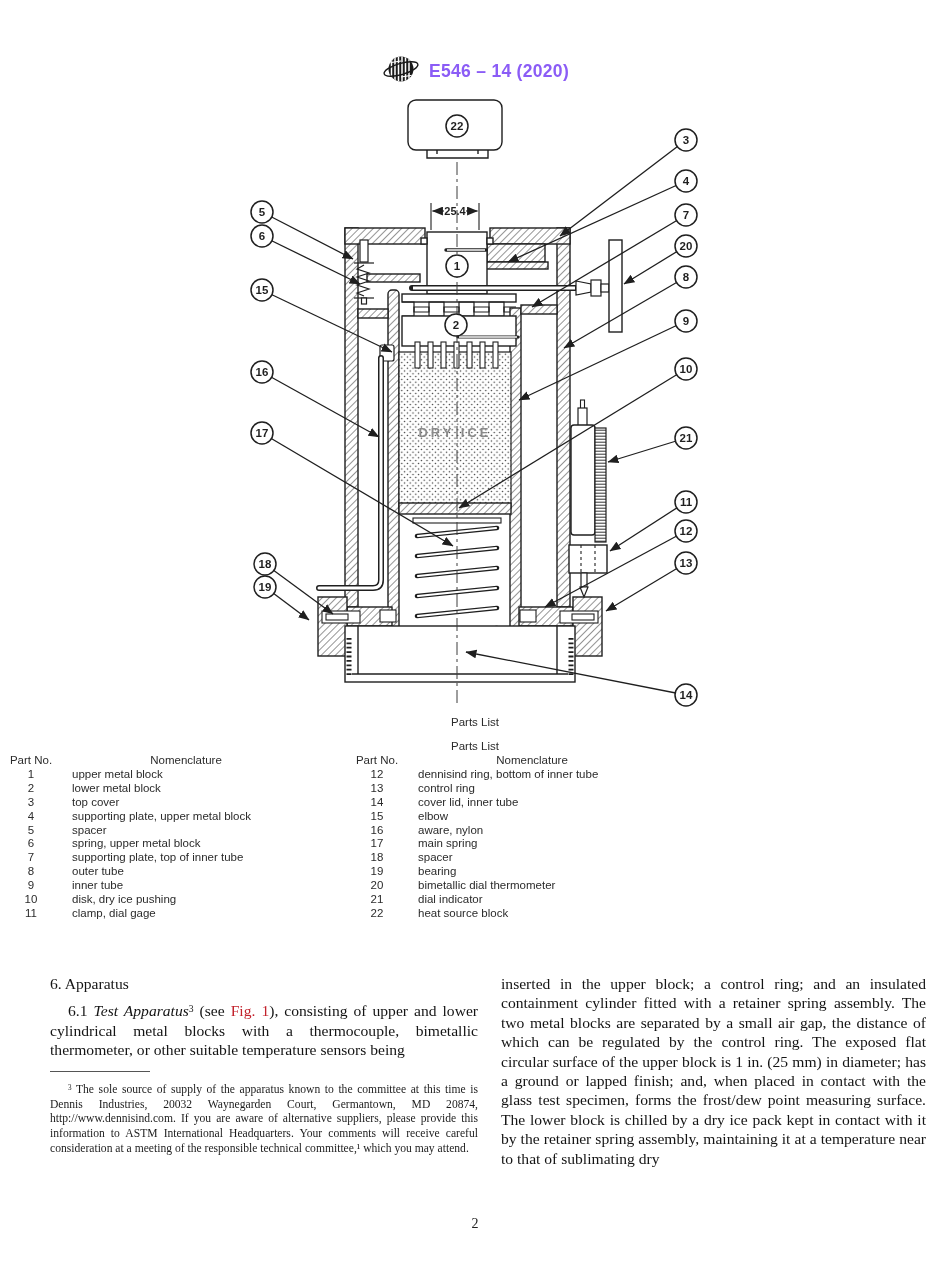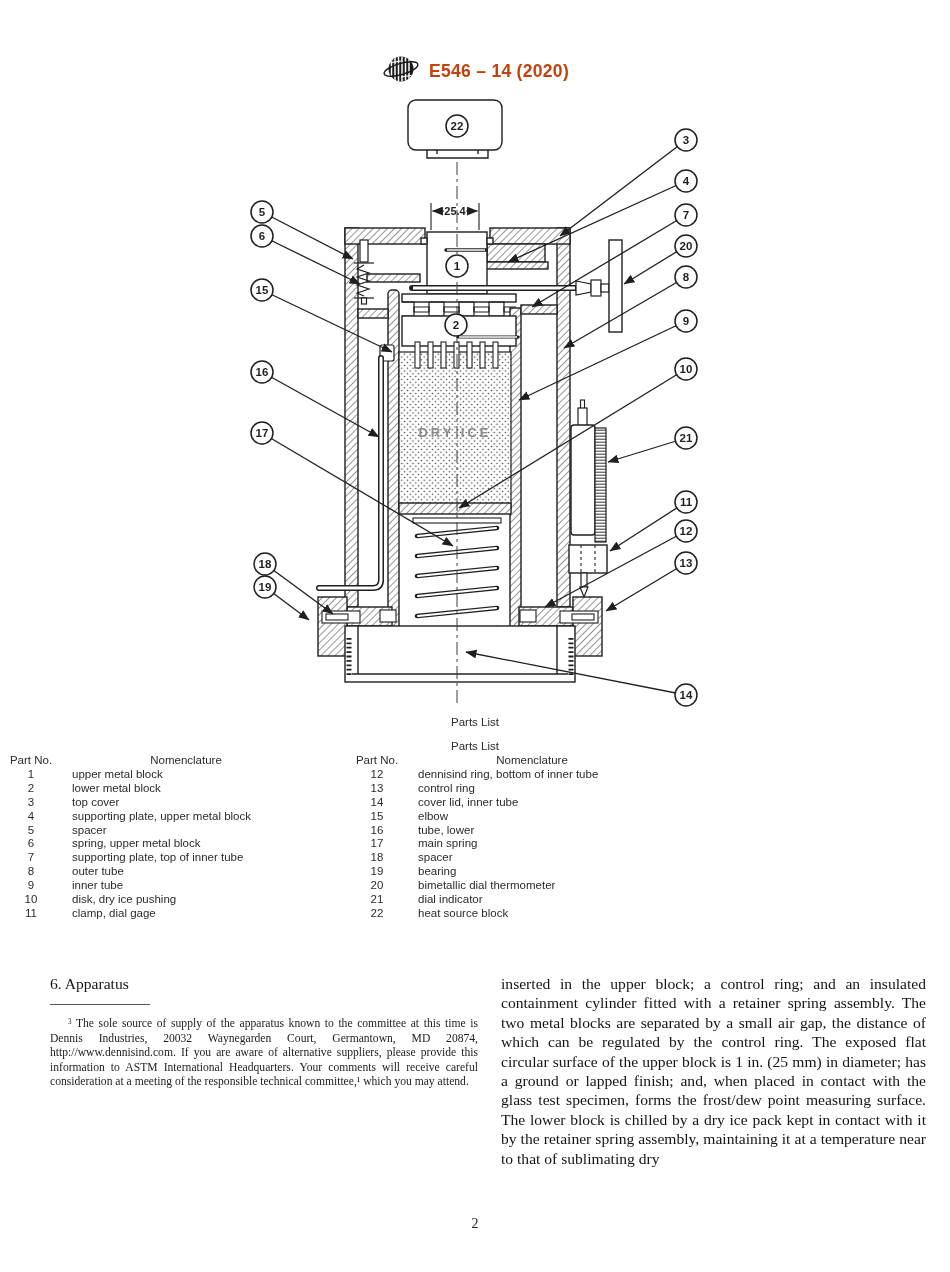--- a/index.html
+++ b/index.html
@@ -3,21 +3,21 @@
 <meta charset="utf-8">
 <style>
   html,body{margin:0;padding:0;background:#e8e8e8;}
   .page{position:relative;width:950px;height:1272px;background:#ffffff;margin:0 auto;
         font-family:"Liberation Serif", serif;color:#141414;overflow:hidden;}
   .abs{position:absolute;}
 
   
   .hdr{position:absolute;left:0;top:50px;width:100%;text-align:center;}
   .hdr-inner{display:inline-flex;align-items:center;gap:8px;}
-  .hdr-title{font-family:"Liberation Sans", sans-serif;font-weight:bold;font-size:17.5px;color:#c2410c;letter-spacing:.3px;text-align:right;}
+  .hdr-title{font-family:"Liberation Sans", sans-serif;font-weight:bold;font-size:17.5px;color:#8b5cf6;letter-spacing:.3px;text-align:right;}
 
   
   .fig-partslist{position:absolute;left:0;top:716px;width:100%;text-align:center;
       font-family:"Liberation Sans", sans-serif;font-size:11.5px;color:#2b2b2b;}
   .fig-caption{position:absolute;left:0;top:934px;width:100%;text-align:center;
       font-family:"Liberation Sans", sans-serif;font-weight:bold;font-size:12.5px;color:#1a1a1a;white-space:pre-wrap;}
 
   
   .ptable{position:absolute;left:0;top:740px;width:100%;
       font-family:"Liberation Sans", sans-serif;font-size:11.5px;color:#2b2b2b;}
@@ -452,21 +452,21 @@
         <div class="prow">
             <span class="pno">14</span>
             <span class="pname">cover lid, inner tube</span>
           </div>
         <div class="prow">
             <span class="pno">15</span>
             <span class="pname">elbow</span>
           </div>
         <div class="prow">
             <span class="pno">16</span>
-            <span class="pname">tube, lower</span>
+            <span class="pname">aware, nylon</span>
           </div>
         <div class="prow">
             <span class="pno">17</span>
             <span class="pname">main spring</span>
           </div>
         <div class="prow">
             <span class="pno">18</span>
             <span class="pname">spacer</span>
           </div>
         <div class="prow">
@@ -486,20 +486,21 @@
             <span class="pname">heat source block</span>
           </div>
       </div>
     </div>
   </div>
 
 
   <div class="bodytext">
     <div class="col-l">
       <p class="sec-head">6.  Apparatus</p>
+      <p class="para"><span>6.1 </span><i>Test Apparatus</i><span class="suptxt">3</span><span> (see </span><span class="figlink">Fig. 1</span><span>), consisting of upper and lower cylindrical metal blocks with a thermocouple, bimetallic thermometer, or other suitable temperature sensors being</span></p>
       <div class="fnote-sep"></div>
       <p class="fnote"><span class="suptxt">3</span><span> The sole source of supply of the apparatus known to the committee at this time is Dennis Industries, 20032 Waynegarden Court, Germantown, MD 20874, http://www.dennisind.com. If you are aware of alternative suppliers, please provide this information to ASTM International Headquarters. Your comments will receive careful consideration at a meeting of the responsible technical committee,¹ which you may attend.</span></p>
     </div>
     <div class="col-r">
       <p class="para-r">inserted in the upper block; a control ring; and an insulated containment cylinder fitted with a retainer spring assembly. The two metal blocks are separated by a small air gap, the distance of which can be regulated by the control ring. The exposed flat circular surface of the upper block is 1 in. (25 mm) in diameter; has a ground or lapped finish; and, when placed in contact with the glass test specimen, forms the frost/dew point measuring surface. The lower block is chilled by a dry ice pack kept in contact with it by the retainer spring assembly, maintaining it at a temperature near to that of sublimating dry</p>
     </div>
   </div>
 
   <div class="pagenum">2</div>
 

